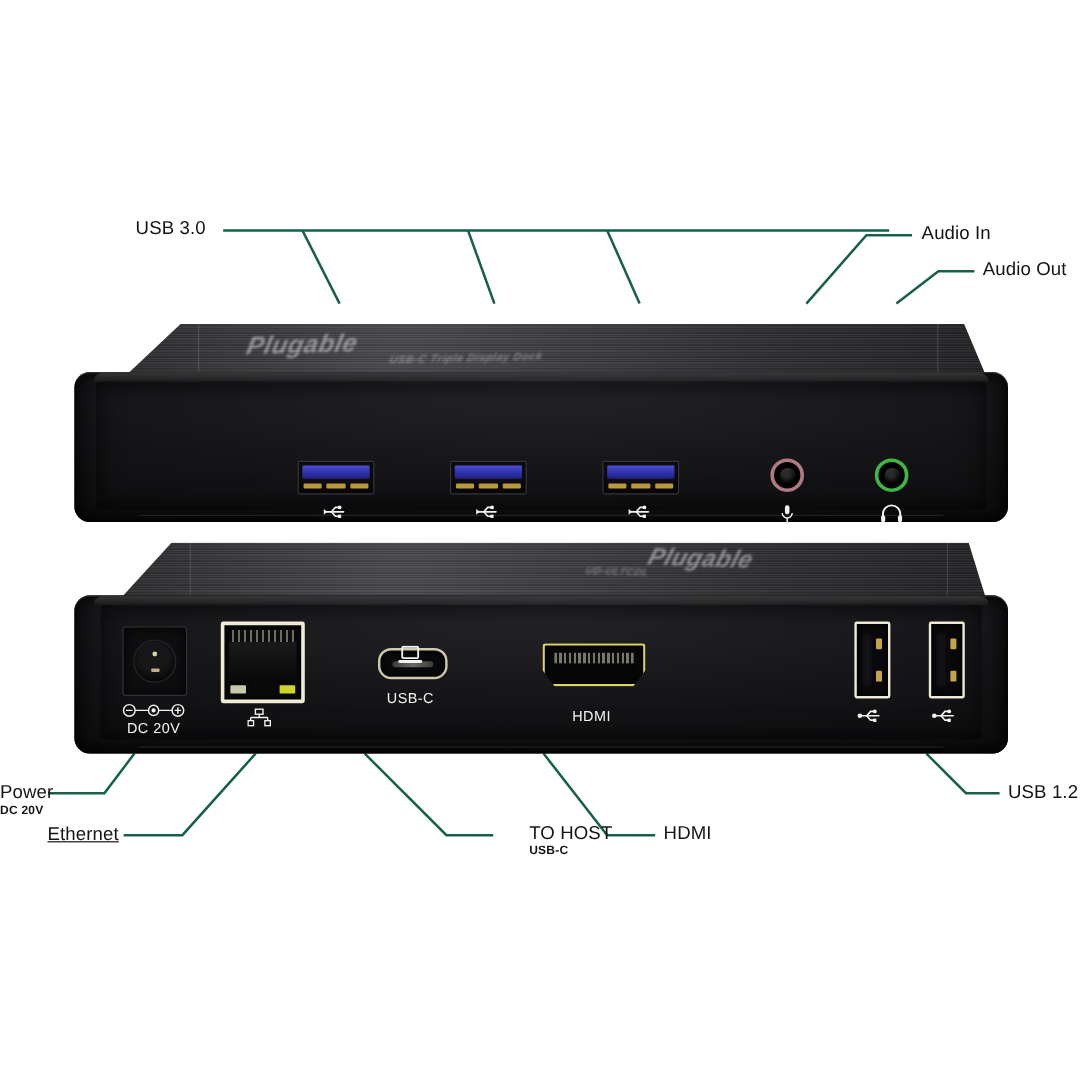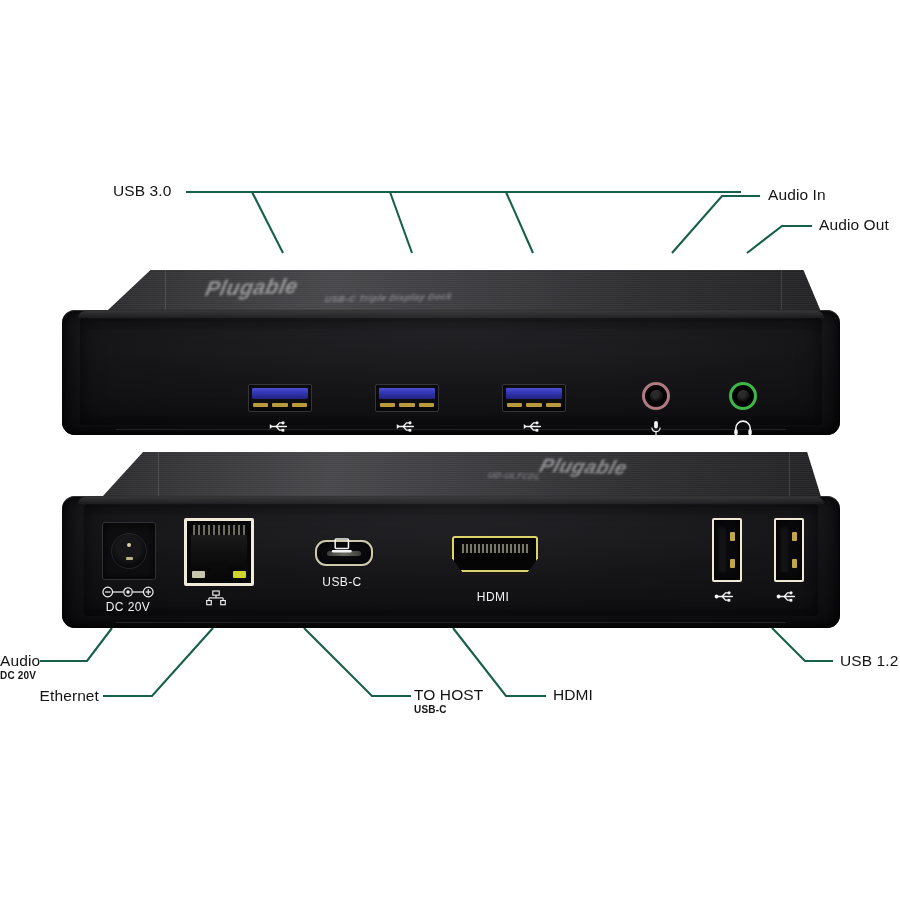--- a/index.html
+++ b/index.html
@@ -512,29 +512,29 @@
           </g>
           <circle cx="16.4" cy="3" r="1.7" fill="#f2f2f2"></circle>
           <rect x="14.8" y="9.6" width="3" height="3" fill="#f2f2f2"></rect>
           <circle cx="2.8" cy="7" r="2.1" fill="#f2f2f2"></circle>
         </svg>
       </div>
     </div>
   </div>
 
   <div class="label right" style="left:0px;top:652px;width:36px;">
-    <span>Audio</span>
+    <span>Power</span>
     <span class="sub">DC 20V</span>
   </div>
 
-  <div class="label right" style="left:0px;top:687px;width:99px;">
+  <div class="label right" style="left:0px;top:687px;width:99px;text-decoration:underline;">
     <span>Ethernet</span>
   </div>
 
-  <div class="label" style="left:414px;top:686px;">
+  <div class="label" style="left:441px;top:686px;">
     <span>TO HOST</span>
     <span class="sub">USB-C</span>
   </div>
 
   <div class="label" style="left:553px;top:686px;">
     <span>HDMI</span>
   </div>
 
   <div class="label" style="left:840px;top:652px;">
     <span>USB 1.2</span>

